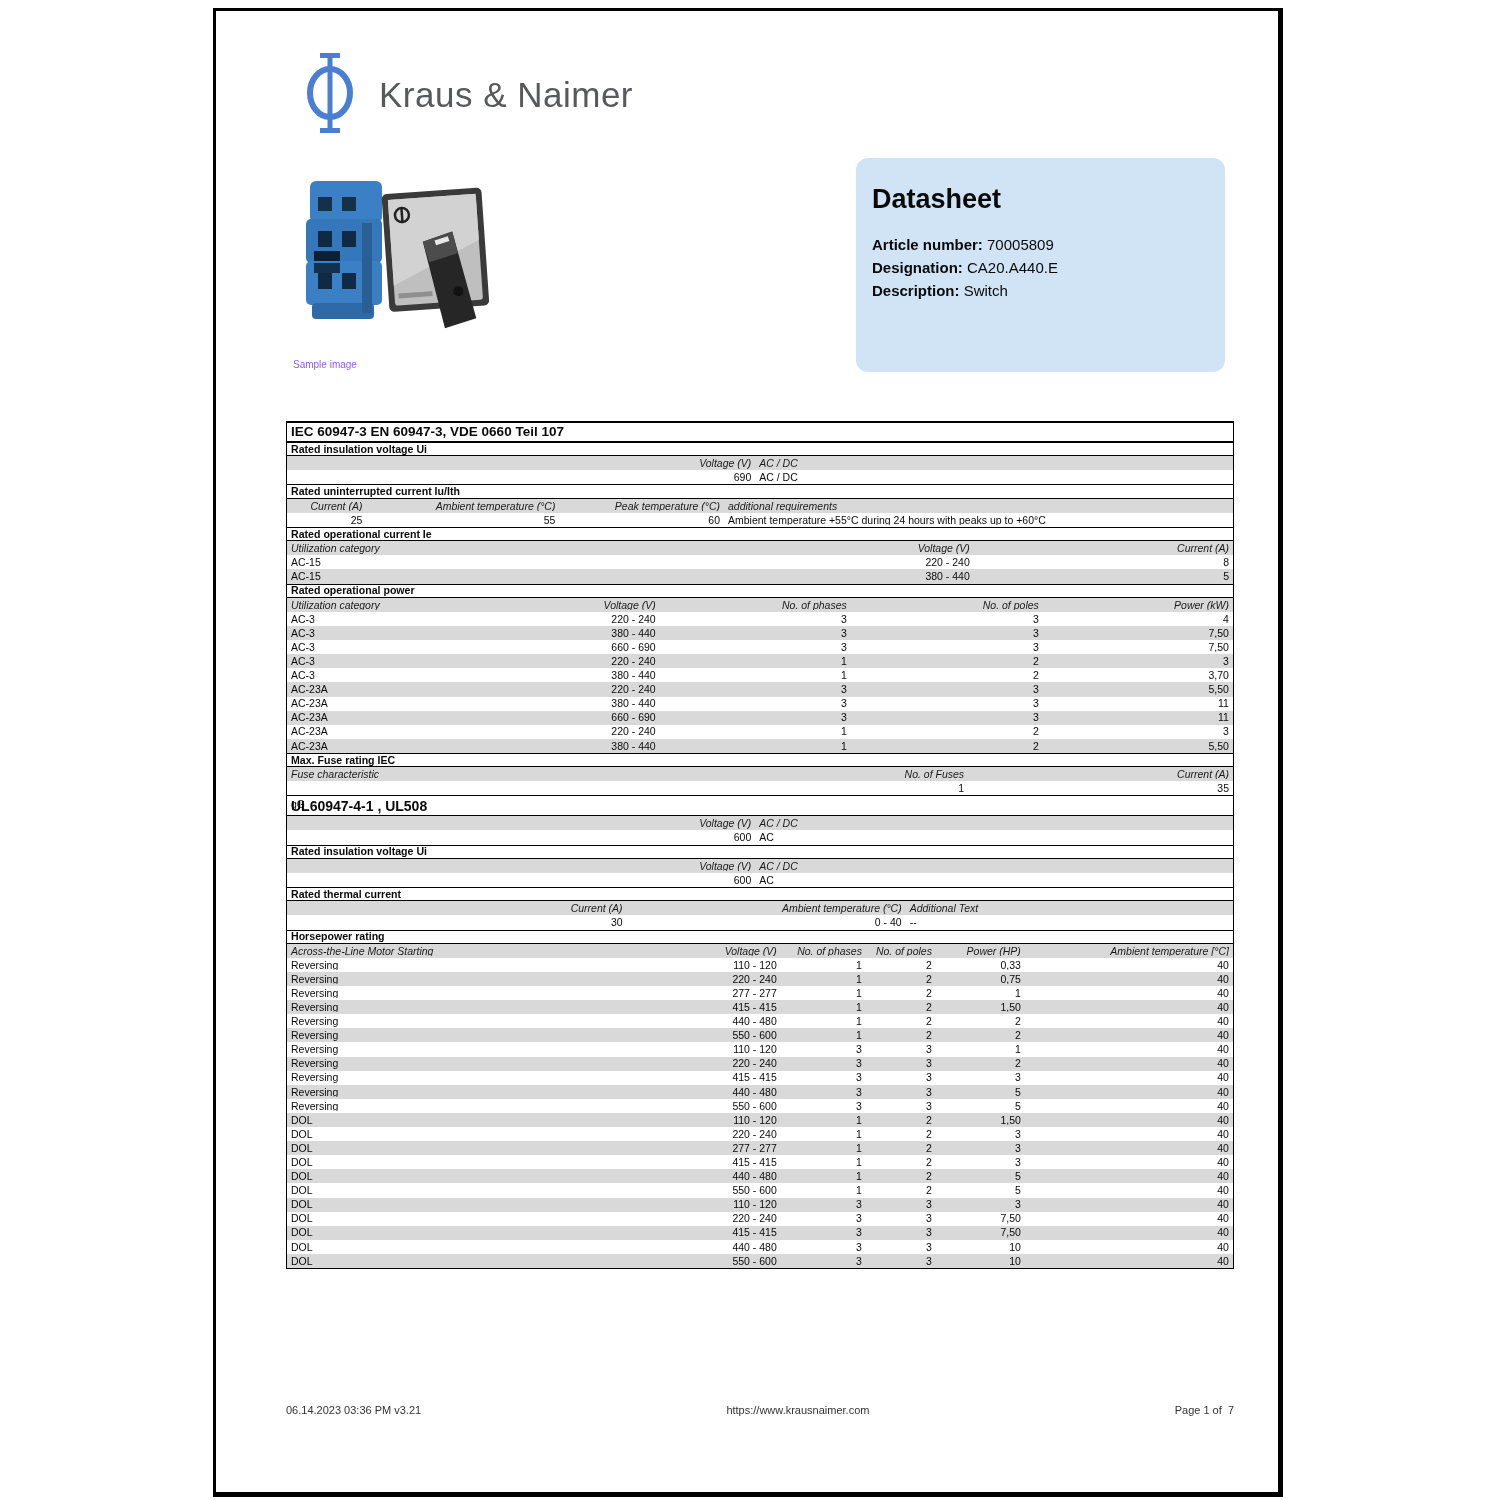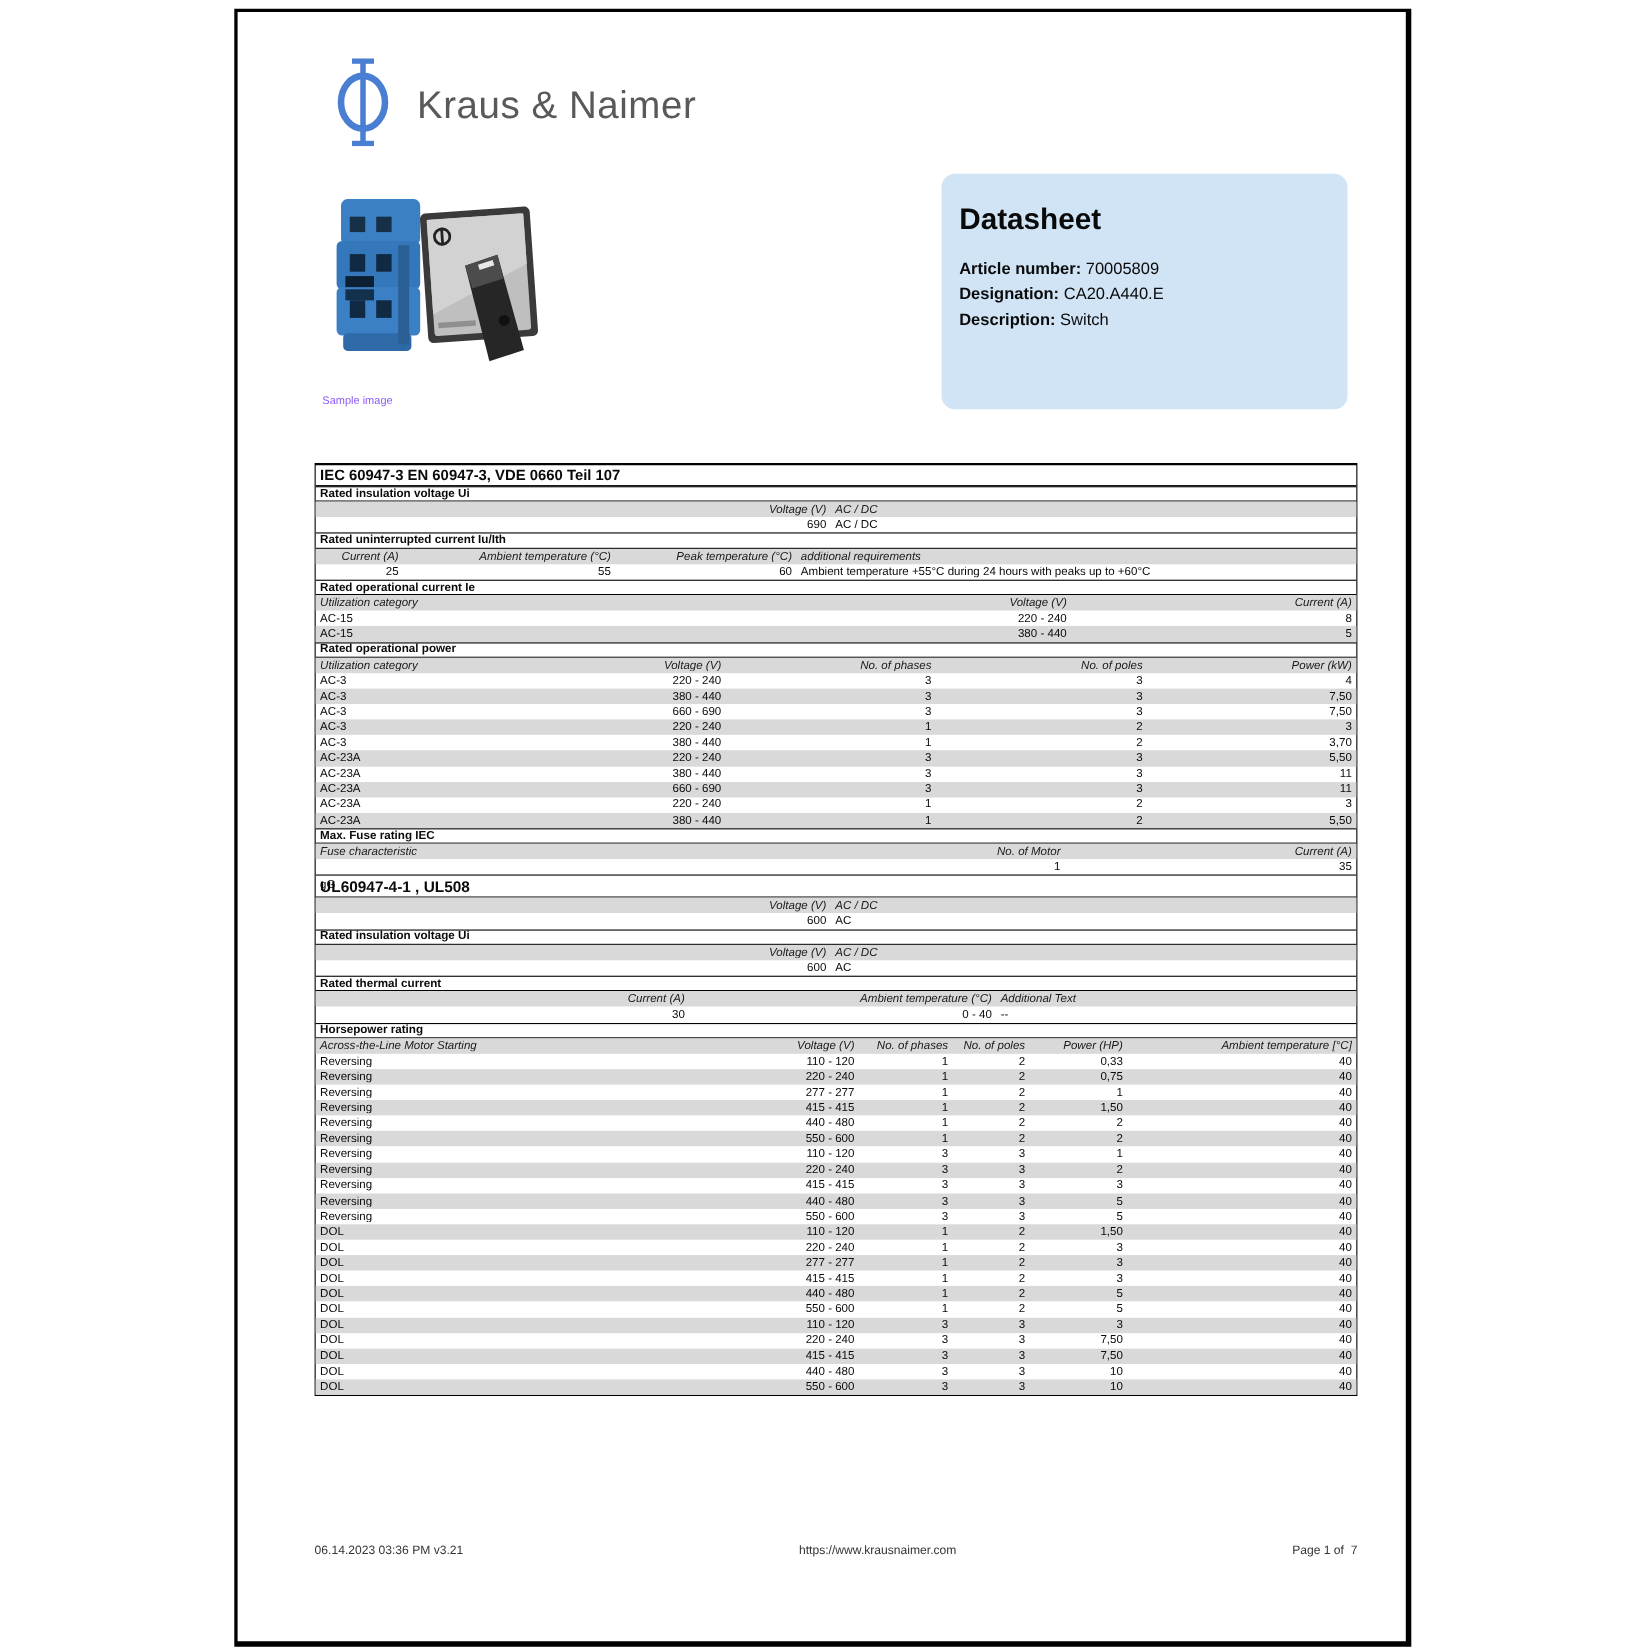--- a/index.html
+++ b/index.html
@@ -207,21 +207,21 @@
       <div class="tr row shaded">
         <span class="td l" style="width: 20%;">AC-23A</span>
         <span class="td r" style="width: 19.4%;">380 - 440</span>
         <span class="td r" style="width: 20.2%;">1</span>
         <span class="td r" style="width: 20.3%;">2</span>
         <span class="td r" style="width: 20.1%;">5,50</span>
       </div>
       <div class="tr section">Max. Fuse rating IEC</div>
       <div class="tr head">
         <span class="td l" style="width: 40%;">Fuse characteristic</span>
-        <span class="td r" style="width: 32%;">No. of Motor</span>
+        <span class="td r" style="width: 32%;">No. of Fuses</span>
         <span class="td r" style="width: 28%;">Current (A)</span>
       </div>
       <div class="tr row">
         <span class="td l" style="width: 40%; margin-top: 32px;">gG</span>
         <span class="td r" style="width: 32%;">1</span>
         <span class="td r" style="width: 28%;">35</span>
       </div>
       <div class="tr title2">UL60947-4-1 , UL508</div>
       <div class="tr head">
         <span class="td r" style="width: 49.5%;">Voltage (V)</span>

